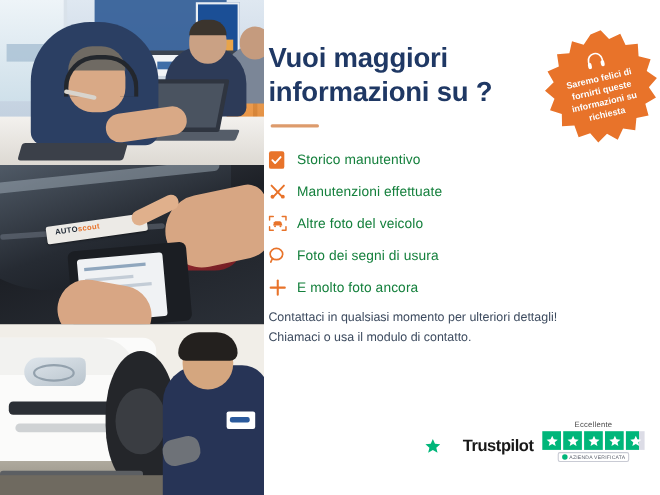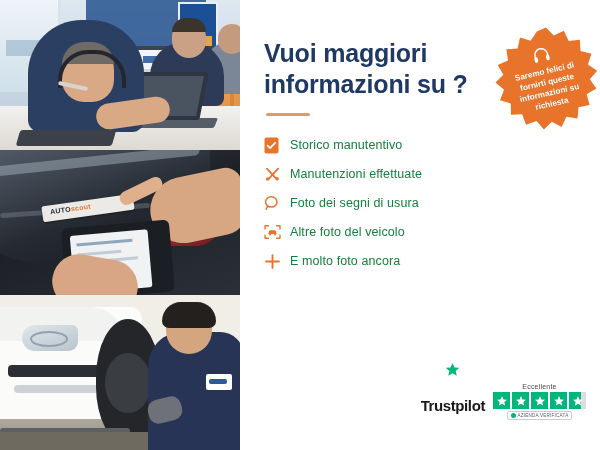--- a/index.html
+++ b/index.html
@@ -94,21 +94,21 @@
   .p3-lift{position:absolute;left:0;bottom:8px;width:130px;height:14px;background:#5c5f63;border-radius:3px;}
   .p3-man{position:absolute;right:-4px;bottom:0;width:96px;height:118px;background:#273456;border-radius:34px 24px 0 0;}
   .p3-head{position:absolute;right:28px;bottom:96px;width:46px;height:48px;background:#d4a67f;border-radius:23px;}
   .p3-hair{position:absolute;right:24px;bottom:122px;width:54px;height:26px;background:#23201e;border-radius:27px 27px 10px 10px;}
   .p3-badge{position:absolute;right:8px;bottom:60px;width:26px;height:16px;background:#fff;border-radius:2px;}
   .p3-badge:after{content:"";position:absolute;left:3px;top:5px;width:18px;height:5px;background:#2b5a9c;border-radius:2px;}
   .p3-glove{position:absolute;right:58px;bottom:28px;width:34px;height:24px;background:#6e7278;border-radius:10px;transform:rotate(-14deg);}
   .p3-bench{position:absolute;right:0;bottom:0;width:100%;height:18px;background:#6f6a60;}
 
   
-  .panel{flex:1;position:relative;background:#ffffff;padding:0 24px;box-sizing:border-box;}
+  .panel{flex:1;position:relative;background:#ffffff;padding:0 4px;box-sizing:border-box;}
 
   .headline{margin:0;padding-top:38px;color:#1f3864;font-size:25px;line-height:1.22;
     font-weight:bold;letter-spacing:-.2px;max-width:210px;}
   .rule{width:44px;height:3px;background:#dd9b6c;margin:14px 0 0 2px;border-radius:2px;}
 
   .features{list-style:none;margin:16px 0 0 0;padding:0;}
   .feature{display:flex;align-items:center;height:26px;margin-bottom:3px;}
   .fi{width:26px;flex:0 0 26px;display:flex;align-items:center;justify-content:flex-start;}
   .ftxt{color:#15803d;font-size:12.5px;letter-spacing:.1px;}
 
@@ -118,21 +118,21 @@
   
   .badge{position:absolute;right:2px;top:26px;width:104px;height:104px;}
   .badge .blob{position:absolute;inset:0;}
   .badge .inner{position:absolute;inset:0;display:flex;flex-direction:column;
     align-items:center;justify-content:center;transform:rotate(-13deg);}
   .badge .btxt{color:#fff;font-size:8.2px;font-weight:bold;line-height:1.32;text-align:center;
     width:82px;text-shadow:0 0 1px rgba(0,0,0,.08);}
 
   
   .tp{position:absolute;right:14px;bottom:30px;display:flex;align-items:flex-end;gap:8px;}
-  .tp-mark{display:flex;align-items:center;gap:20px;padding-bottom:6px;flex-direction:column;}
+  .tp-mark{display:flex;align-items:center;gap:20px;padding-bottom:6px;}
   .tp-name{font-size:15px;font-weight:bold;color:#191919;letter-spacing:-.4px;}
   .tp-right{display:flex;flex-direction:column;align-items:center;gap:2px;}
   .tp-ecc{font-size:7px;color:#4a4a4a;letter-spacing:.2px;}
   .tp-stars{display:flex;gap:2px;}
   .tp-star{width:17px;height:17px;background:#00b67a;display:flex;align-items:center;justify-content:center;}
   .tp-star.partial{background:linear-gradient(90deg,#00b67a 0 70%,#dcdce6 70% 100%);}
   .tp-verif{display:flex;align-items:center;justify-content:center;gap:2px;
     border:1px solid #c9cbd4;border-radius:2px;padding:1px 3px;background:#fff;}
   .tp-vtxt{font-size:4.6px;color:#5a5f6b;letter-spacing:.2px;white-space:nowrap;}
   .tp-vdot{width:5px;height:5px;border-radius:50%;background:#00b67a;flex:0 0 5px;}
@@ -254,55 +254,59 @@
             <path d="M16.6 3.2L6.2 14.2"></path>
             <circle cx="15.4" cy="15" r="2.1" fill="#e8732a" stroke="none"></circle>
             <circle cx="4.4" cy="15.2" r="2.1" fill="#e8732a" stroke="none"></circle>
           </svg>
         </span>
         <span class="ftxt">Manutenzioni effettuate</span>
       </li>
 
       <li class="feature">
         <span class="fi">
-          <svg width="16" height="16" viewBox="0 0 18 18" stroke="#e8732a" stroke-width="1.7" fill="none" stroke-linecap="round">
-            <ellipse cx="8.2" cy="7.8" rx="6.4" ry="5.8"></ellipse>
-            <path d="M4.2 12.2L2.4 16"></path>
-          </svg>
-        </span>
-        <span class="ftxt">Foto dei segni di usura</span>
-      </li>
-
-      <li class="feature">
-        <span class="fi">
           <svg width="17" height="16" viewBox="0 0 20 18" stroke="#e8732a" stroke-width="1.6" fill="none" stroke-linecap="round" stroke-linejoin="round">
             <path d="M1.2 5.4V1.6h4"></path>
               <path d="M18.8 5.4V1.6h-4"></path>
             <path d="M1.2 12.6v3.8h4"></path>
               <path d="M18.8 12.6v3.8h-4"></path>
             <path d="M5 11.4h10l-1-3.2-1.3-1.4H7.3L6 7.8z" fill="#e8732a" stroke="none"></path>
             <circle cx="7.1" cy="12.2" r="1.05" fill="#e8732a" stroke="none"></circle>
             <circle cx="12.9" cy="12.2" r="1.05" fill="#e8732a" stroke="none"></circle>
           </svg>
         </span>
         <span class="ftxt">Altre foto del veicolo</span>
       </li>
 
       <li class="feature">
         <span class="fi">
+          <svg width="16" height="16" viewBox="0 0 18 18" stroke="#e8732a" stroke-width="1.7" fill="none" stroke-linecap="round">
+            <ellipse cx="8.2" cy="7.8" rx="6.4" ry="5.8"></ellipse>
+            <path d="M4.2 12.2L2.4 16"></path>
+          </svg>
+        </span>
+        <span class="ftxt">Foto dei segni di usura</span>
+      </li>
+
+      <li class="feature">
+        <span class="fi">
           <svg width="17" height="17" viewBox="0 0 18 18" stroke="#e8732a" stroke-width="2" stroke-linecap="round">
             <path d="M9 2.2v13.6"></path>
               <path d="M2.2 9h13.6"></path>
           </svg>
         </span>
         <span class="ftxt">E molto foto ancora</span>
       </li>
     </ul>
 
 
+    <div class="sub">
+      <div>Contattaci in qualsiasi momento per ulteriori dettagli!</div>
+      <div>Chiamaci o usa il modulo di contatto.</div>
+    </div>
 
     <div class="tp">
       <div class="tp-mark">
         <svg width="15" height="15" viewBox="0 0 24 24">
           <path fill="#00b67a" d="M12 1.6l3.1 7.1 7.7.6-5.8 5 1.8 7.5L12 17.9 5.2 21.8 7 14.3l-5.8-5 7.7-.6z"></path>
         </svg>
         <span class="tp-name">Trustpilot</span>
       </div>
 
       <div class="tp-right">

